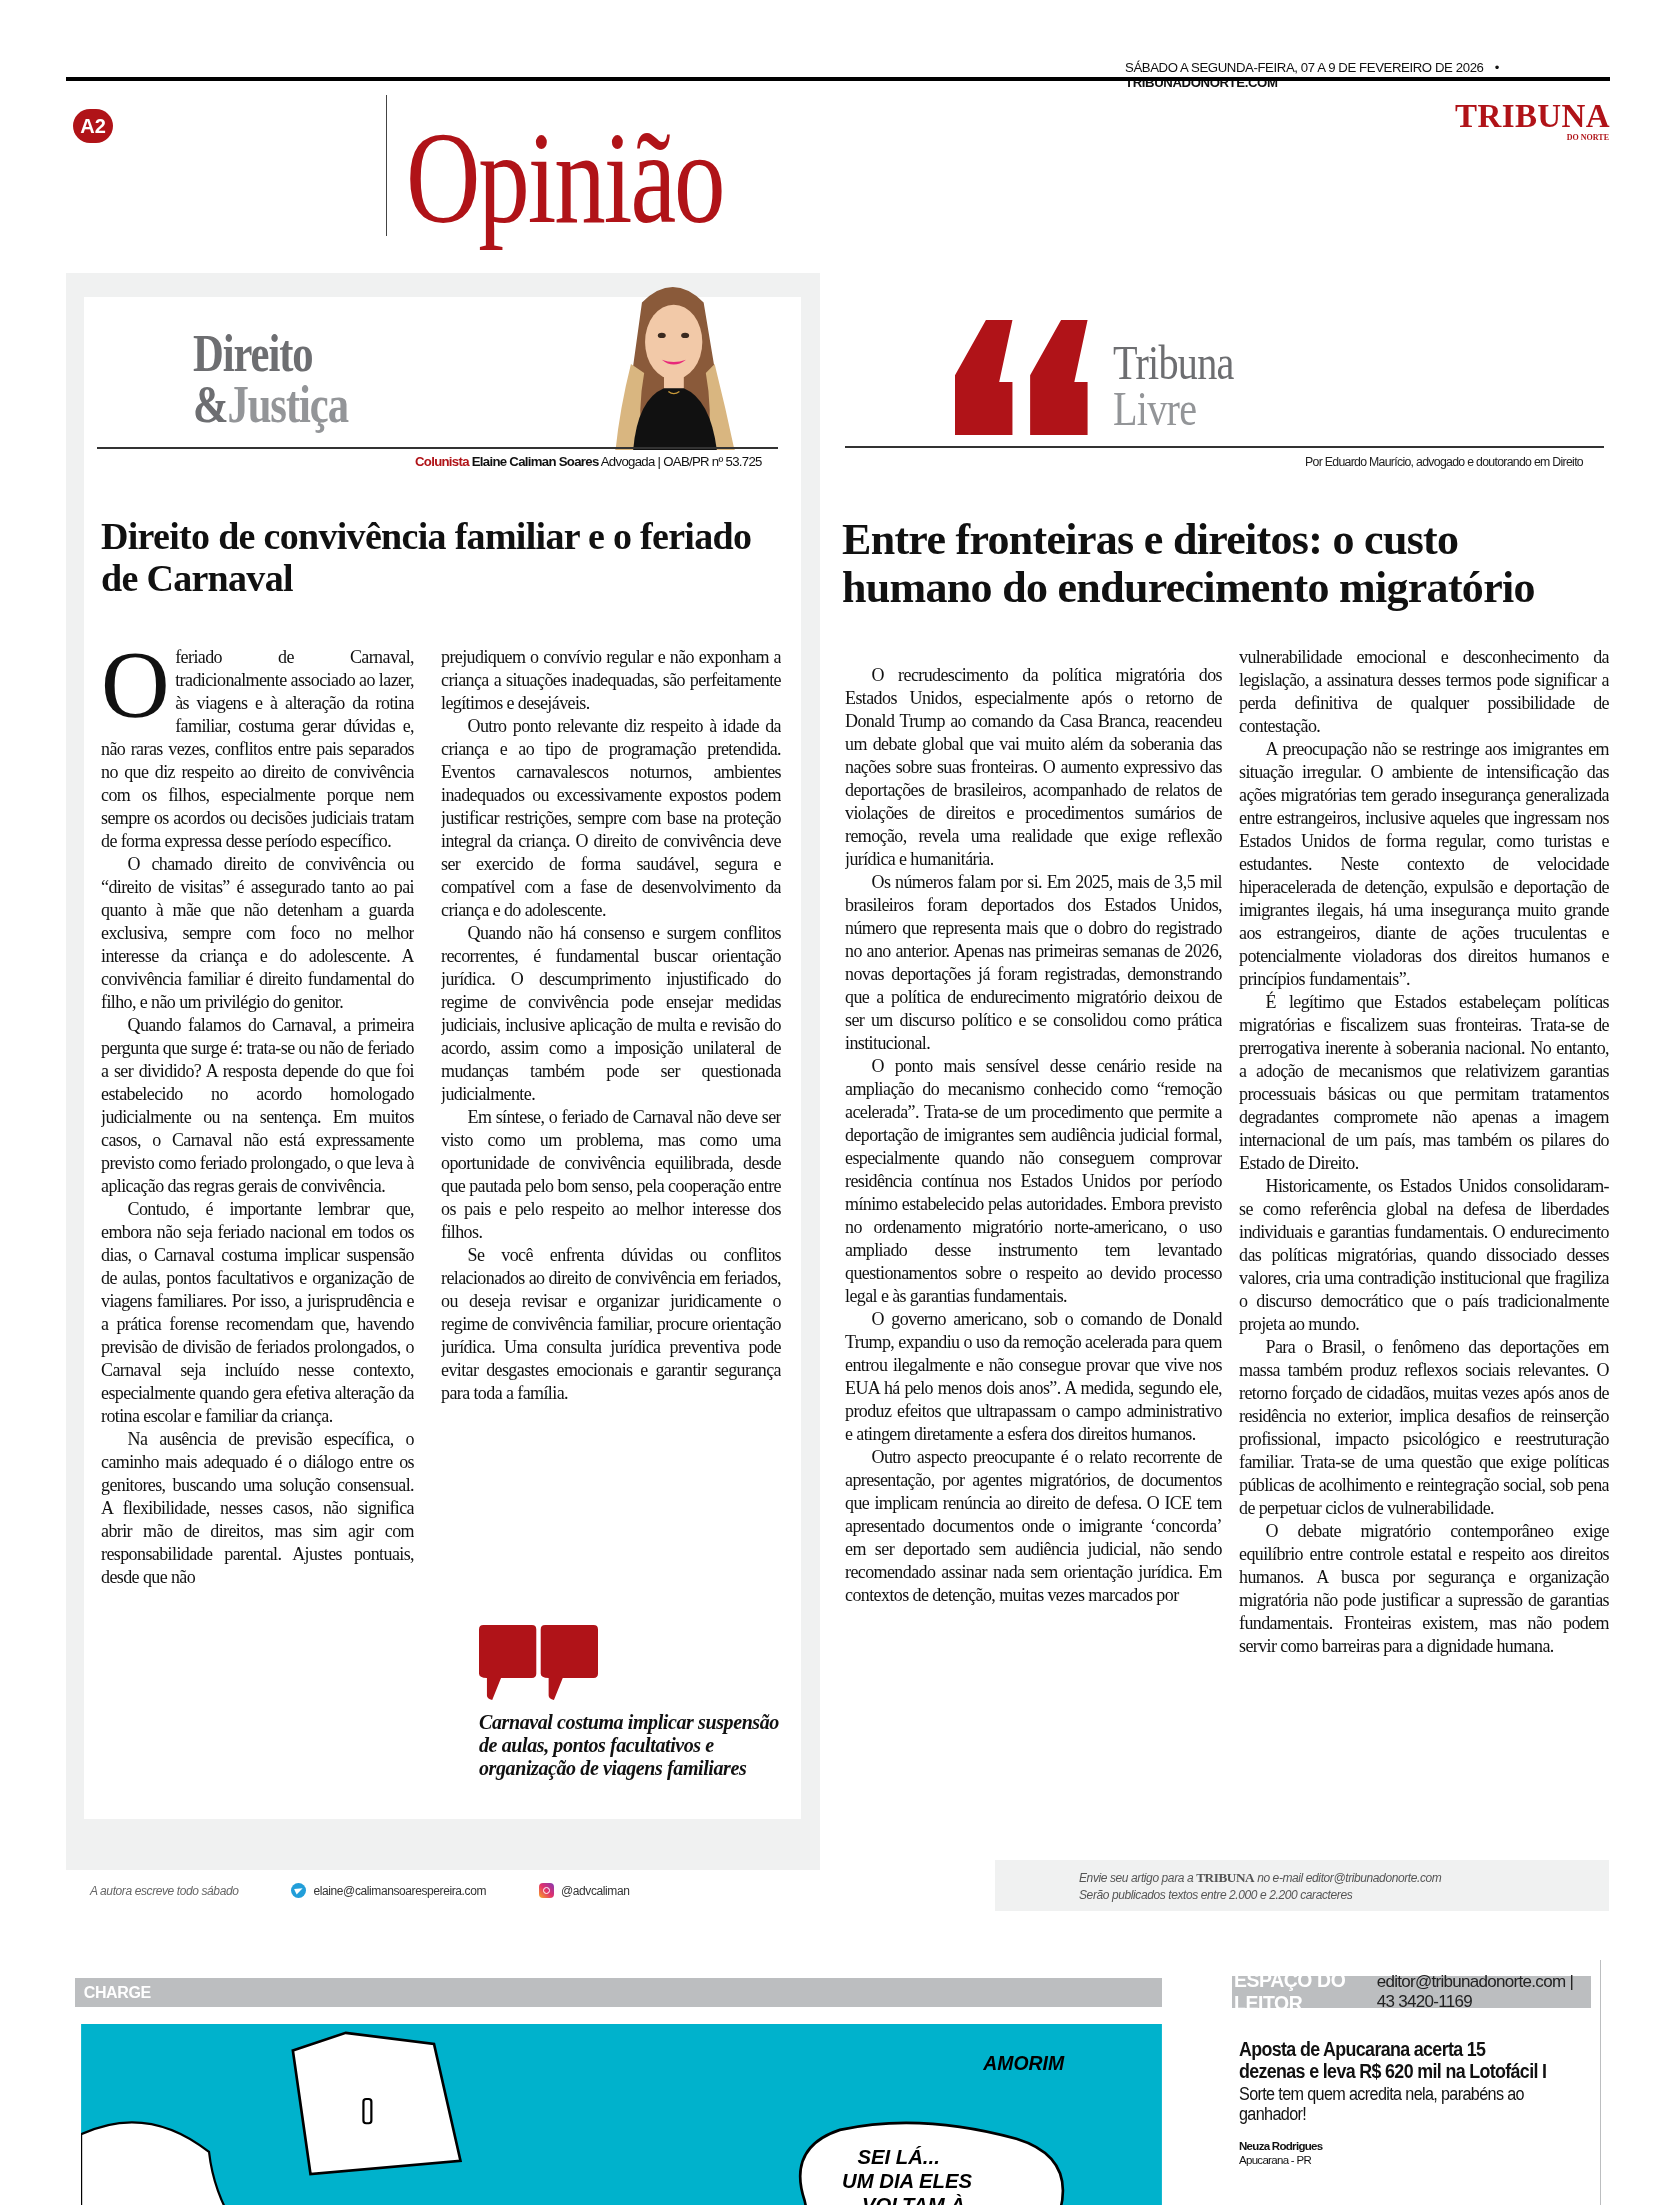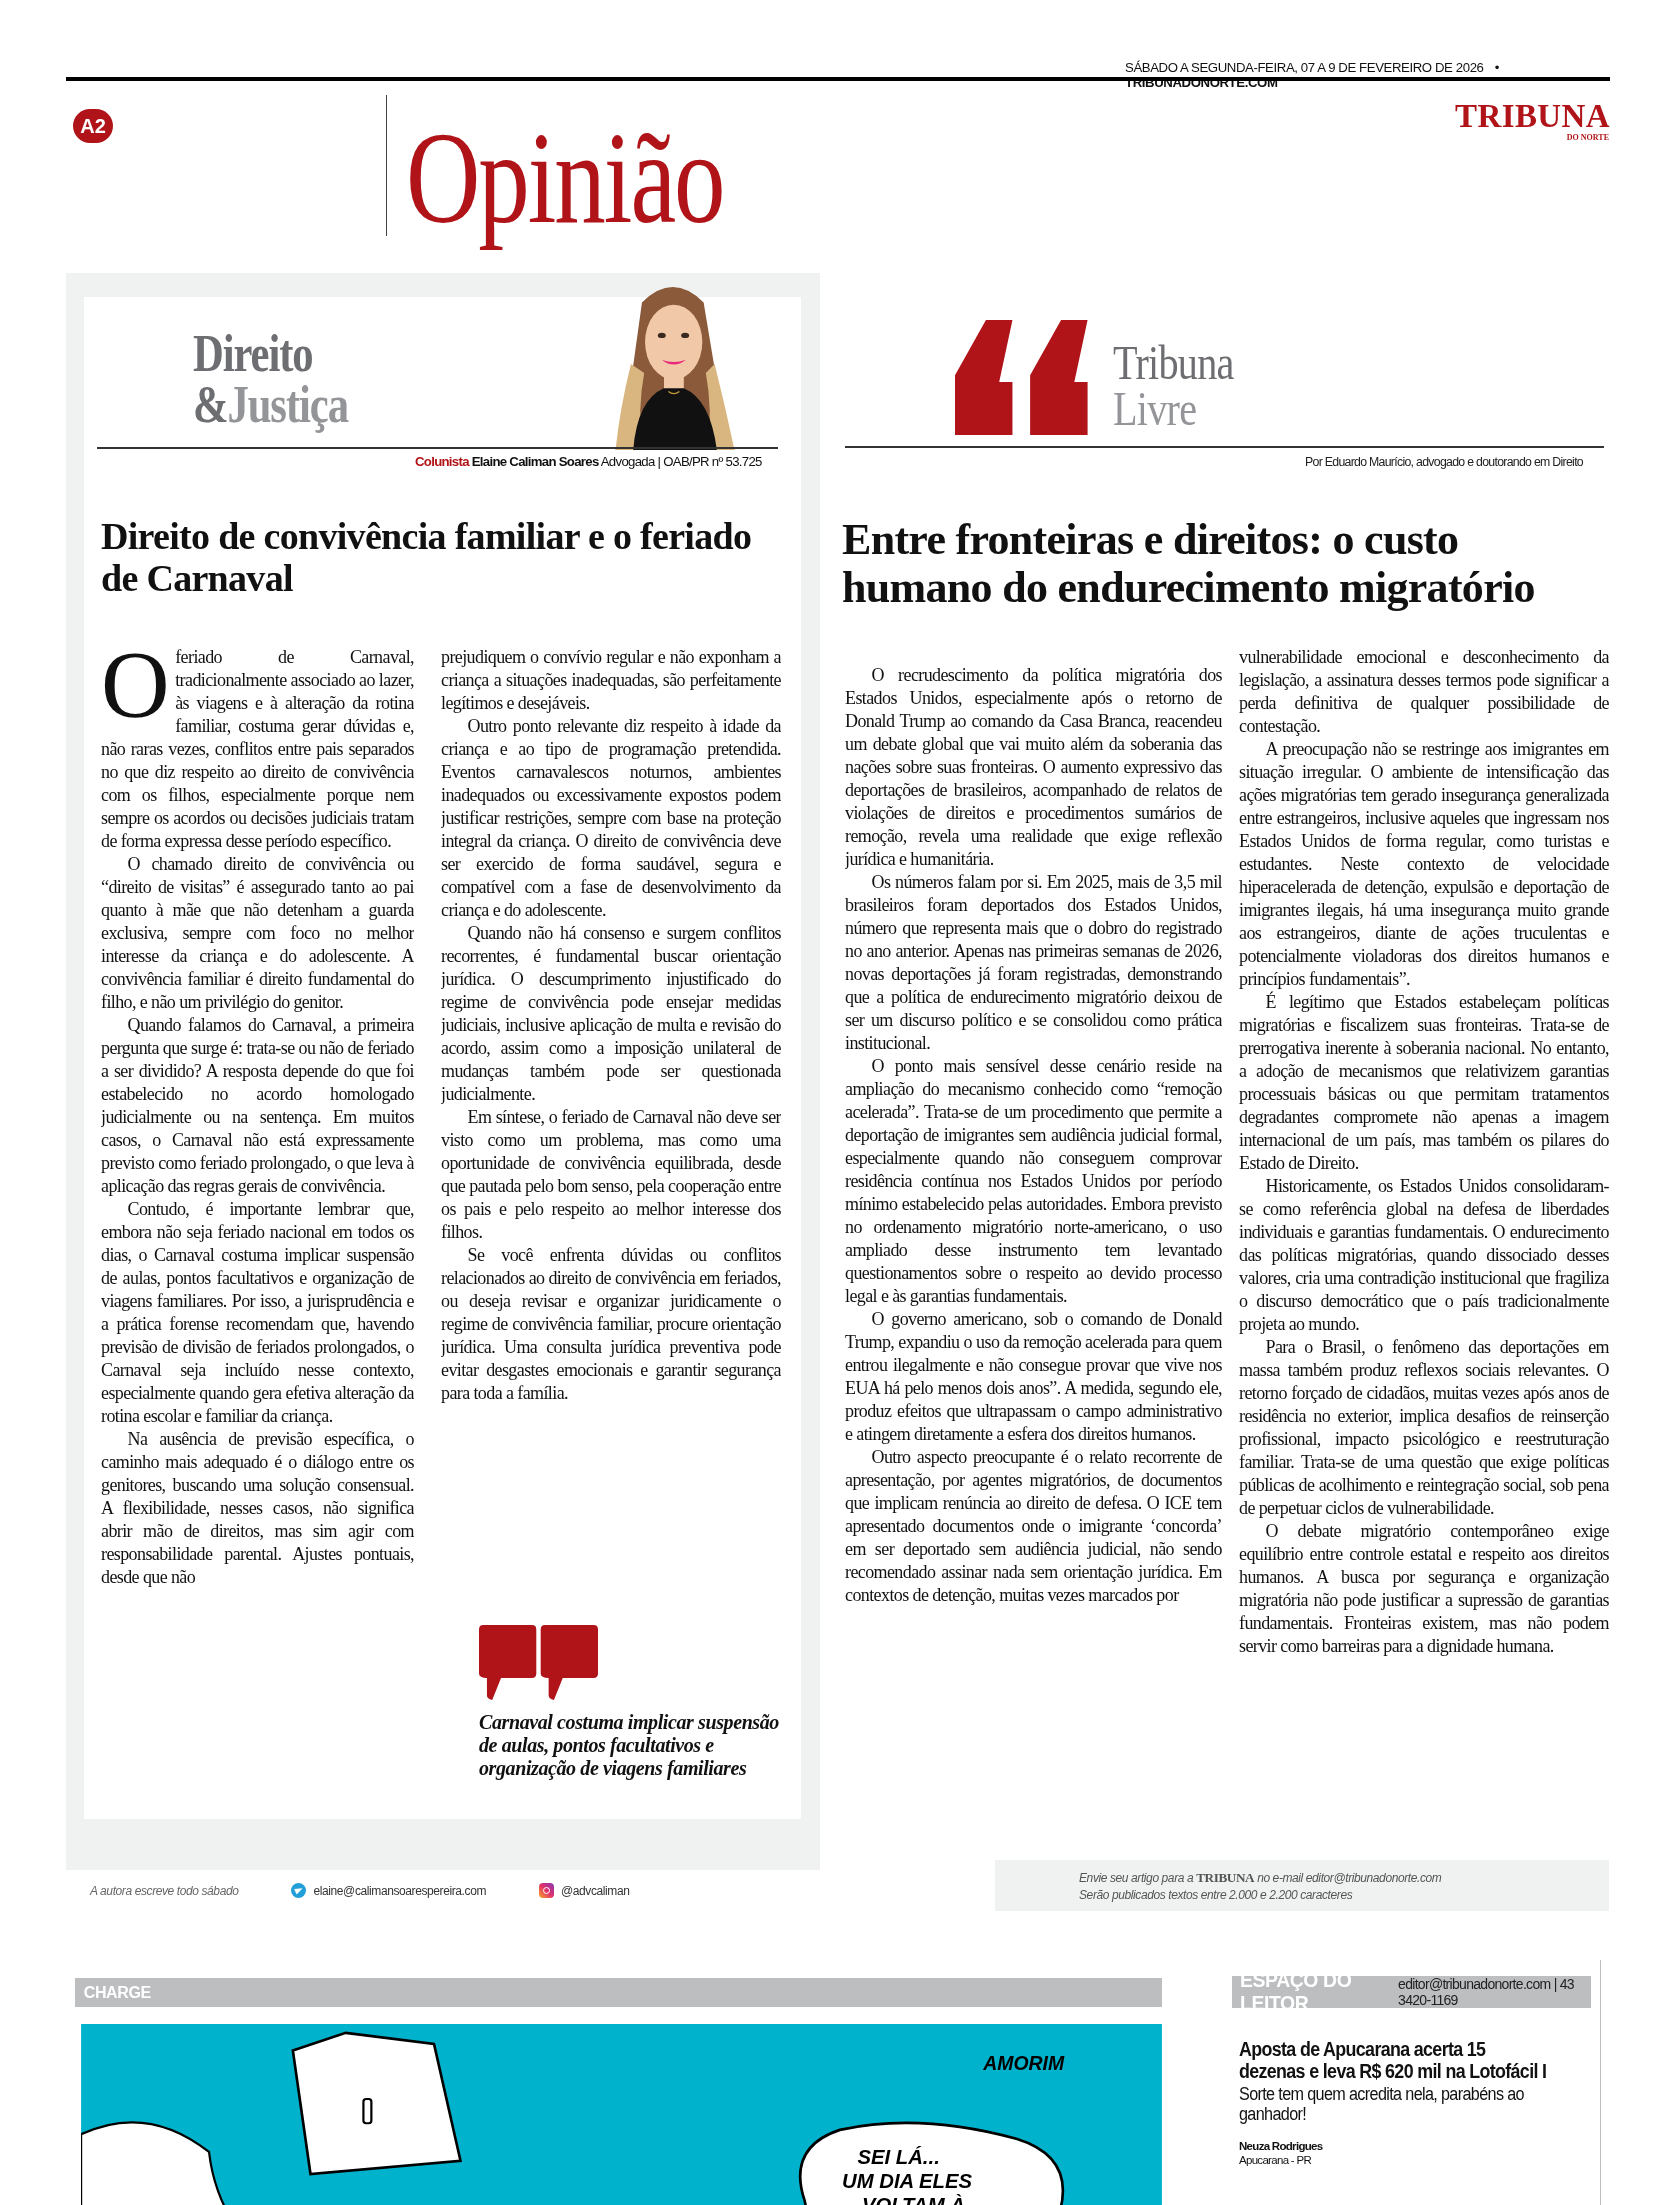--- a/index.html
+++ b/index.html
@@ -62,23 +62,23 @@
   #right-col2 { left: 1239px; top: 646px; width: 370px; height: 1226px; overflow: hidden; }
 
   #submit-box { position: absolute; left: 995px; top: 1860px; width: 614px; height: 51px; background: #f0f1f1; font-family: "Liberation Sans", sans-serif; font-style: italic; font-size: 12px; color: #555; padding: 8.8px 0 0 84px; line-height: 17px; letter-spacing: -0.4px; }
   #submit-box .brand { font-style: normal; font-family: "Liberation Serif", serif; font-weight: 900; font-size: 13.2px; color: #555; }
   .sec-bar { position: absolute; background: #bcbec0; color: #fff; font-family: "Liberation Sans", sans-serif; font-weight: bold; letter-spacing: -0.4px; }
   #charge-bar { left: 75px; top: 1978px; width: 1087px; height: 29px; font-size: 16px; padding: 6.2px 0 0 8.8px; }
   #cartoon { position: absolute; left: 81px; top: 2024px; width: 1081px; height: 461px; overflow: hidden; }
 
   
   #reader-box { position: absolute; left: 1222px; top: 1960px; width: 379px; height: 823px; border-right: 1.8px solid #bcbec0; border-bottom: 1.8px solid #bcbec0; }
-  #reader-bar { left: 1232px; top: 1976px; width: 359px; height: 32px; display: flex; align-items: center; padding-left: 8px; }
+  #reader-bar { left: 1232px; top: 1976px; width: 359px; height: 32px; display: flex; align-items: center; padding-left: 2px; }
   #reader-bar .t { font-size: 19.4px; letter-spacing: -0.4px; }
-  #reader-bar .c { font-weight: normal; font-size: 14px; color: #222; margin-left: 8.8px; letter-spacing: -0.7px; }
+  #reader-bar .c { font-weight: normal; font-size: 17px; color: #222; margin-left: 8.8px; letter-spacing: -0.7px; }
   .reader-item { position: absolute; left: 1239px; width: 335px; font-family: "Liberation Sans", sans-serif; letter-spacing: -0.7px; }
   .reader-item .h { font-weight: bold; font-size: 19.4px; line-height: 22px; transform: scaleX(0.92); transform-origin: left top; }
   .reader-item .b { font-size: 17.6px; line-height: 20px; margin-top: 1.8px; transform: scaleX(0.92); transform-origin: left top; }
   .reader-item .a { font-size: 11.5px; line-height: 14px; margin-top: 15px; }
   .reader-item .a .n { display: block; }
   .reader-item .a .n.bold { font-weight: bold; }
 </style>
 </head>
 <body>
 

